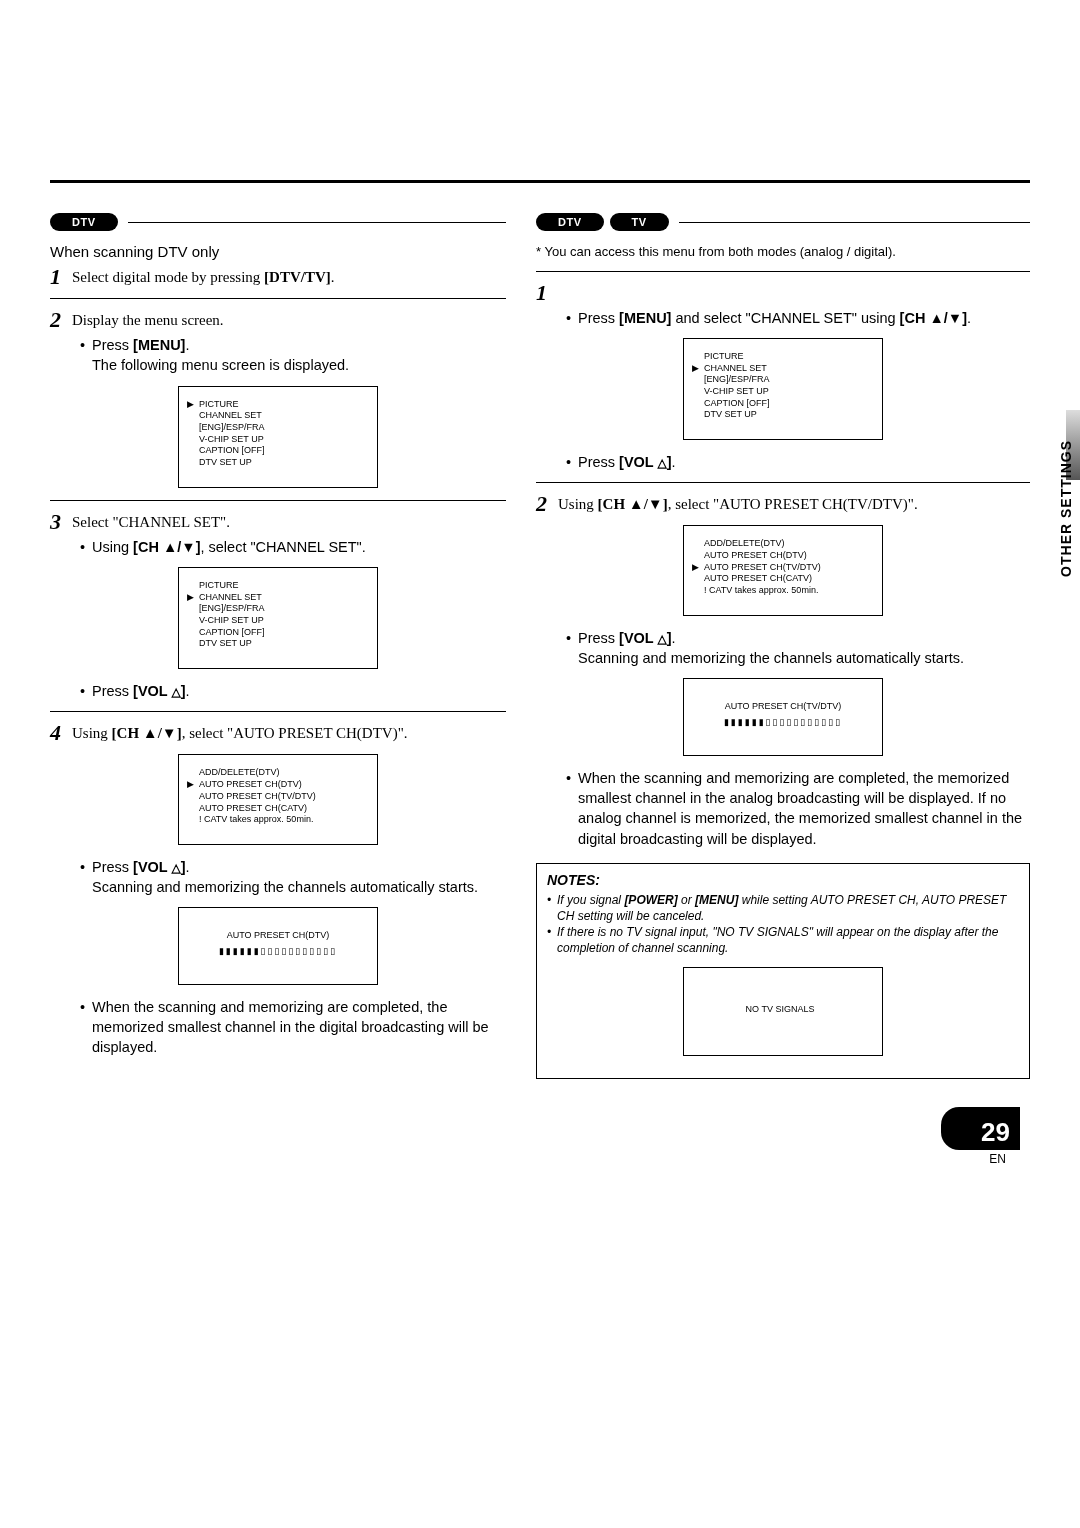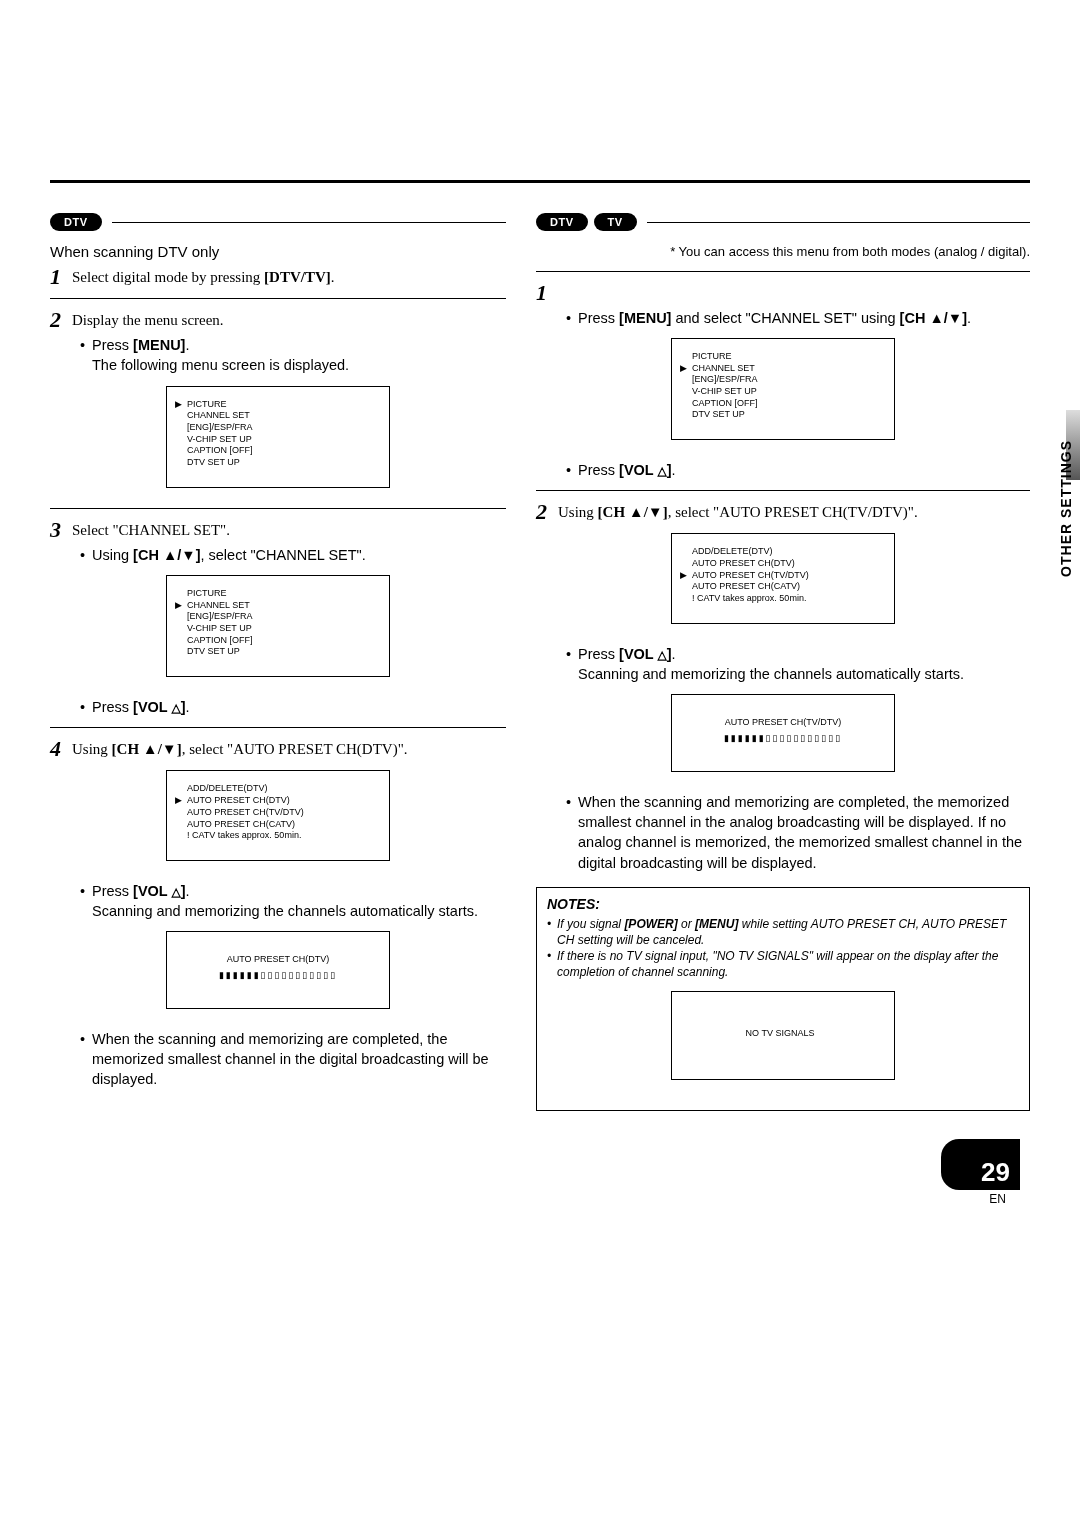--- a/index.html
+++ b/index.html
@@ -27,33 +27,33 @@
     display: flex;
     align-items: center;
     margin-bottom: 12px;
   }
   .pill {
     display: inline-block;
     background: #000;
     color: #fff;
     font-weight: bold;
     font-size: 11px;
-    padding: 3px 14px;
+    padding: 3px 22px;
     border-radius: 10px;
     margin-right: 6px;
     letter-spacing: 0.5px;
   }
   .pill-line {
     flex: 1;
     height: 1px;
     background: #000;
     margin-left: 4px;
   }
   .intro { font-size: 15px; margin-bottom: 6px; }
-  .subintro { font-size: 13px; line-height: 1.35; margin-bottom: 8px; text-align: right;}
+  .subintro { font-size: 13px; line-height: 1.35; margin-bottom: 8px;}
   .hr-step { border: none; border-top: 1px solid #000; margin: 10px 0; }
   .step {
     display: flex;
     align-items: flex-start;
     margin: 6px 0 4px 0;
     font-size: 15px;
   }
   .step-num {
     font-family: Georgia, 'Times New Roman', serif;
     font-style: italic;
@@ -62,22 +62,22 @@
     width: 22px;
     line-height: 1;
     flex-shrink: 0;
   }
   .step-text { padding-top: 3px; font-family: Liberation Serif, serif; }
   .bullet-block { margin-left: 30px; font-size: 14.5px; line-height: 1.4; }
   .bullet-row { display: flex; }
   .bullet-dot { width: 12px; flex-shrink: 0; }
   .osd {
     border: 1px solid #000;
-    width: 224px;
-    margin: 10px auto 20px auto;
+    width: 200px;
+    margin: 10px auto 12px auto;
     padding: 12px 8px 18px 8px;
     font-size: 9px;
     line-height: 1.3;
     font-family: Arial, sans-serif;
   }
   .osd .row { display: flex; white-space: nowrap; }
   .osd .arrow { width: 12px; text-align: left; flex-shrink: 0; }
   .osd.progress {
     text-align: center;
     padding: 22px 10px 26px 10px;
@@ -128,21 +128,21 @@
     text-align: right;
     margin-top: 28px;
     padding-right: 10px;
   }
   .pagenum {
     font-weight: bold;
     font-size: 26px;
     color: #fff;
     background: #000;
     display: inline-block;
-    padding: 18px 10px 2px 40px;
+    padding: 10px 10px 2px 40px;
     border-top-left-radius: 18px;
     border-bottom-left-radius: 18px;
   }
   .en { font-size: 12px; padding-right: 14px; margin-top: 2px;}
   b { font-weight: bold; }
   .tritxt { font-size: 12px; vertical-align: 0;}
 </style>
 </head>
 <body>
 

